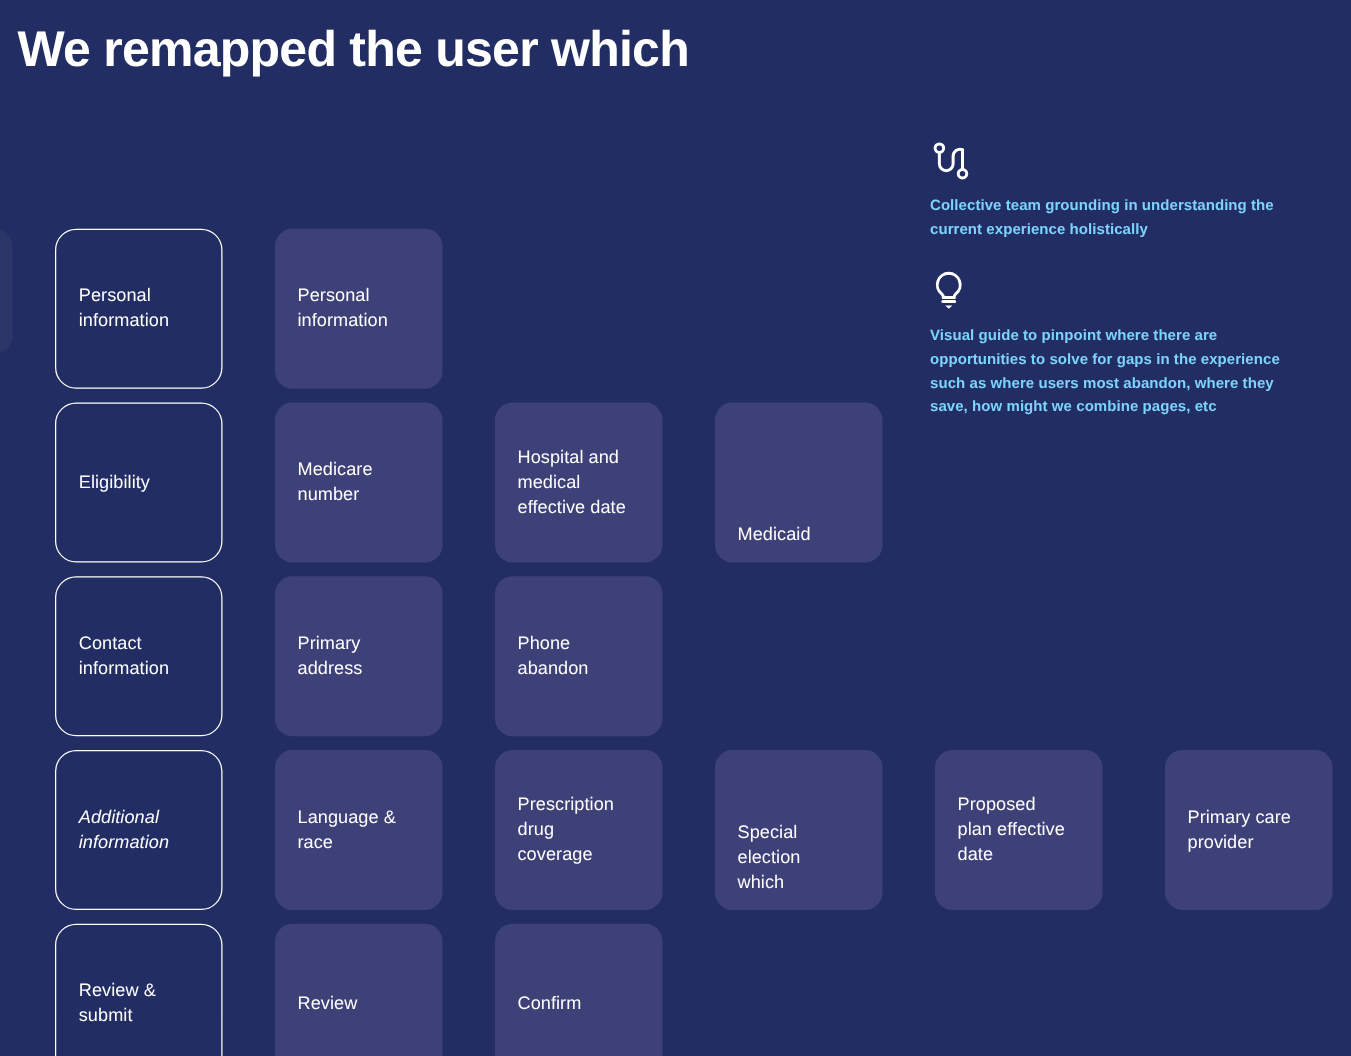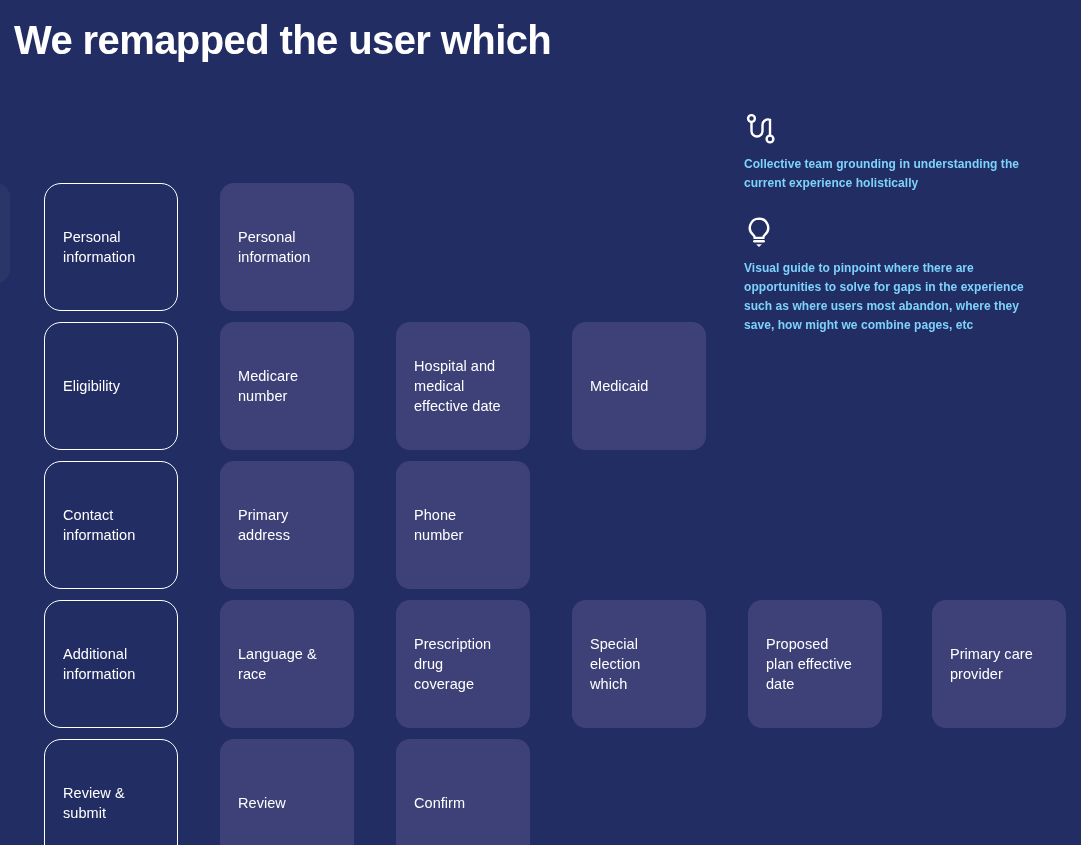--- a/index.html
+++ b/index.html
@@ -47,21 +47,21 @@
   .card.stage-card {
     background:transparent;
     border:1.6px solid #ffffff;
     border-radius:17px;
   }
 
   
   .col-0 { left:44px; }
   .col-1 { left:220px; }
   .col-2 { left:396px; }
-  .col-3 { left:572px; }
+  .col-3 { left:572px;align-items:flex-end; }
   .col-4 { left:748px; }
   .col-5 { left:932px; }
 
   
   .clipped-card {
     position:absolute; left:-28px; top:183px;
     width:38px; height:100px;
     background:#2b3568;
     border-radius:14px;
   }
@@ -126,27 +126,27 @@
       <div class="card stage-card col-0">
         <span class="card-label" style="white-space: pre-line;">Contact
 information</span>
       </div>
       <div class="card col-1">
         <span class="card-label" style="white-space: pre-line;">Primary
 address</span>
       </div>
       <div class="card col-2">
         <span class="card-label" style="white-space: pre-line;">Phone
-number</span>
+abandon</span>
       </div>
     </div>
 
     <div class="flow-row row-4">
       <div class="card stage-card col-0">
-        <span class="card-label" style="white-space: pre-line;">Additional
+        <span class="card-label" style="white-space: pre-line; font-style: italic;">Additional
 information</span>
       </div>
       <div class="card col-1">
         <span class="card-label" style="white-space: pre-line;">Language &amp;
 race</span>
       </div>
       <div class="card col-2">
         <span class="card-label" style="white-space: pre-line;">Prescription
 drug
 coverage</span>

